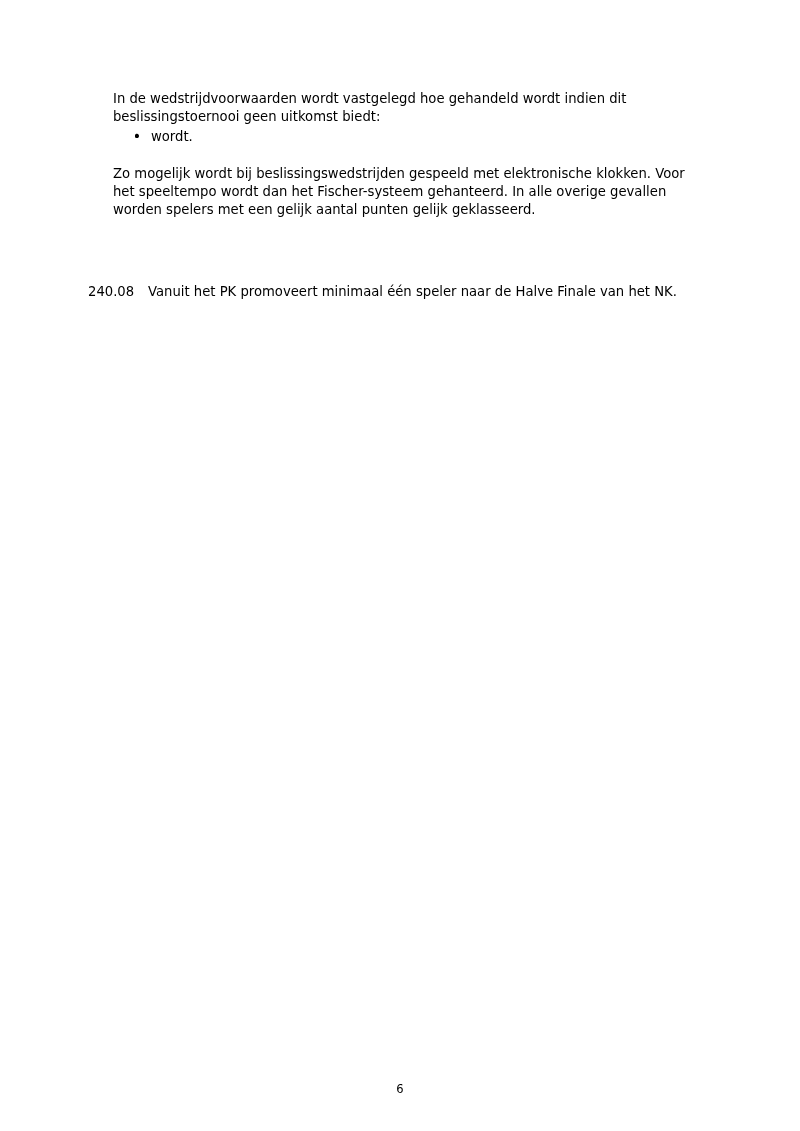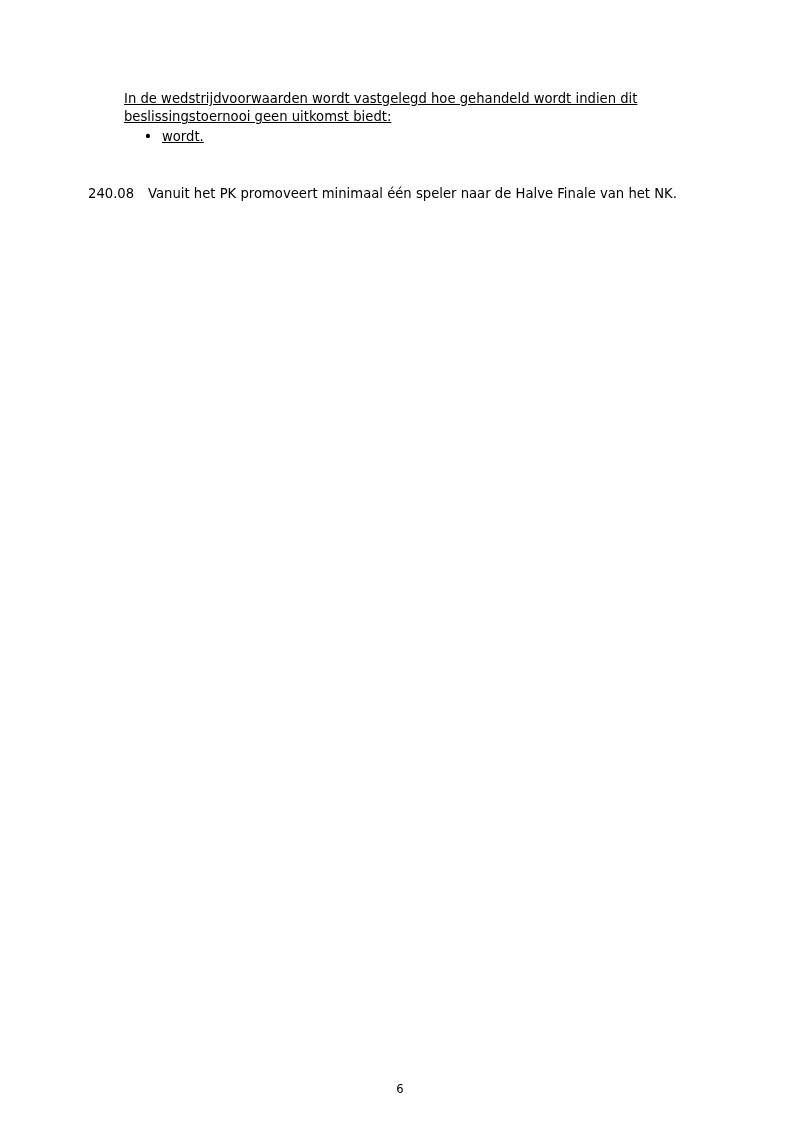--- a/index.html
+++ b/index.html
@@ -19,24 +19,23 @@
     inset: 0;
     background: #ffffff;
   }
   .content {
     position: absolute;
     left: 88px;
     top: 90px;
     width: 620px;
   }
   .para-block {
-    margin-left: 36px;
+    margin-left: 25px;
     font-size: 13.2px;
     line-height: 1.38;
-    text-decoration: underline;
   }
   .para-block p {
     margin: 0;
   }
   .bullet-list {
     list-style: none;
     margin: 2px 0 0 0;
     padding: 0;
   }
   .bullet-list li {
@@ -61,20 +60,21 @@
     line-height: 1.38;
     align-items: flex-end;
   }
   .numbered-item .num {
     width: 60px;
     flex: 0 0 60px;
     text-align: left;
   }
   .numbered-item .body {
     flex: 1 1 auto;
+    margin-top: 44px;
   }
   .footer {
     position: absolute;
     left: 0;
     right: 0;
     top: 1082px;
     text-align: center;
     font-size: 11.5px;
   }
 </style>
@@ -93,20 +93,21 @@
           <span class="bullet-dot">•</span>
         </li>
         <li>
           <span class="bullet-dot">•</span>
           <span>wordt.</span>
         </li>
       </ul>
 
       <div class="spacer"></div>
 
+      <p>Zo mogelijk wordt bij beslissingswedstrijden gespeeld met elektronische klokken. Voor het speeltempo wordt dan het Fischer-systeem gehanteerd. In alle overige gevallen worden spelers met een gelijk aantal punten gelijk geklasseerd.</p>
     </div>
 
     <div class="numbered-item">
       <div class="num">240.08</div>
       <div class="body">Vanuit het PK promoveert minimaal één speler naar de Halve Finale van het NK.</div>
     </div>
 
   </div>
 
   <div class="footer">6</div>

